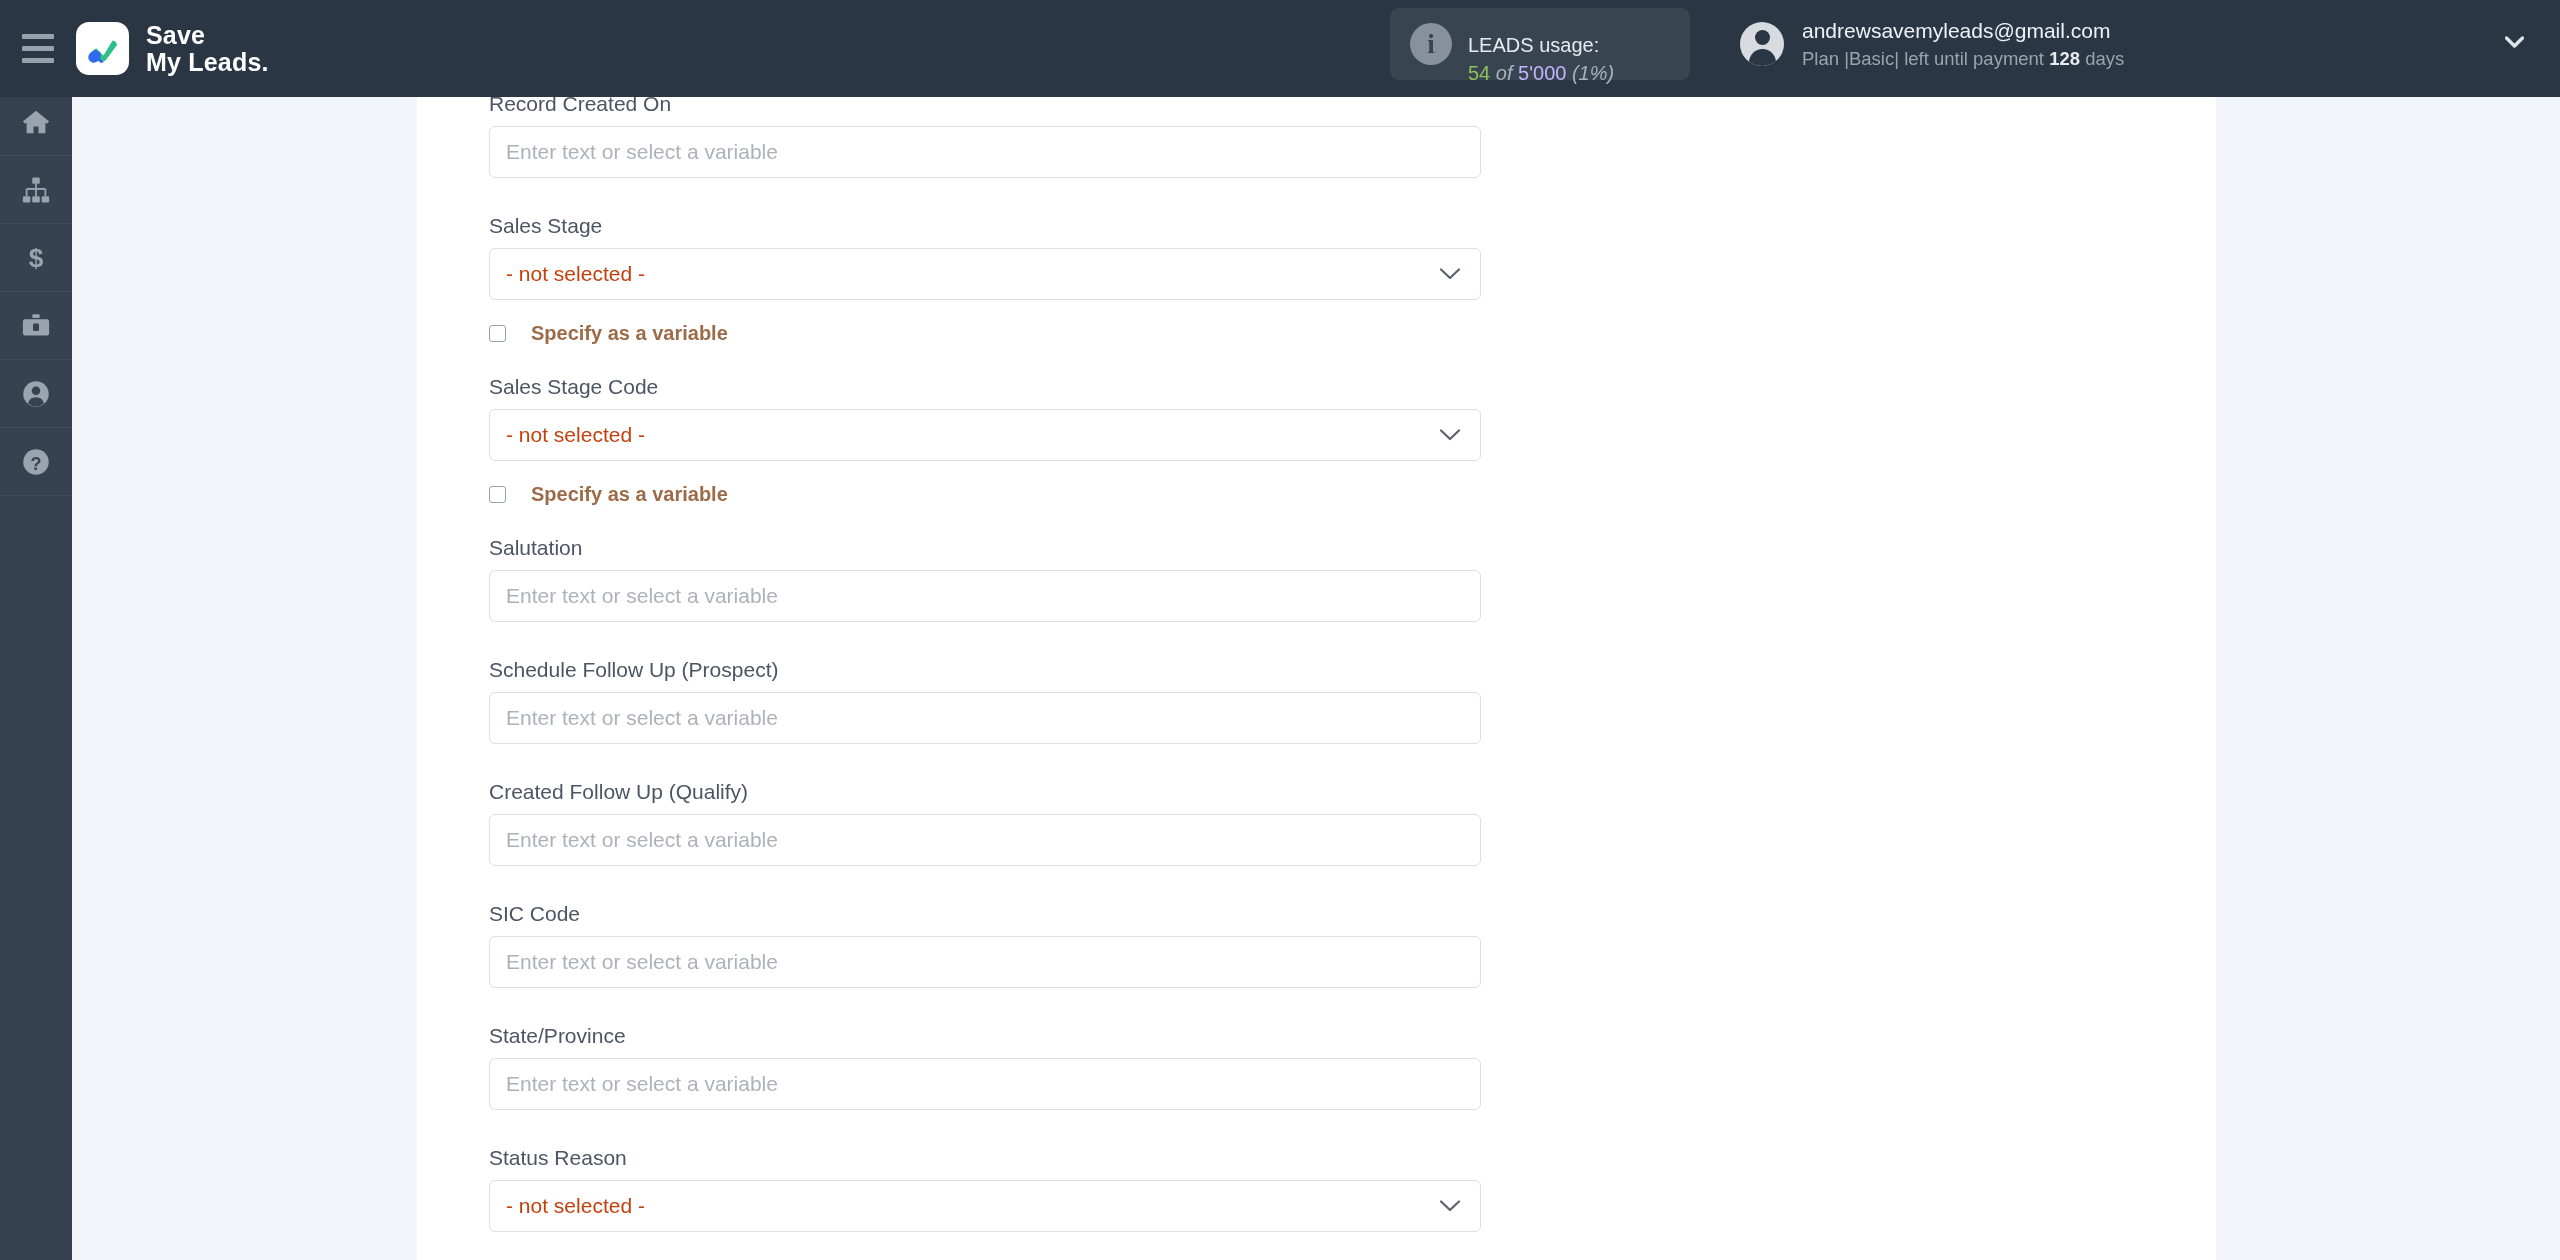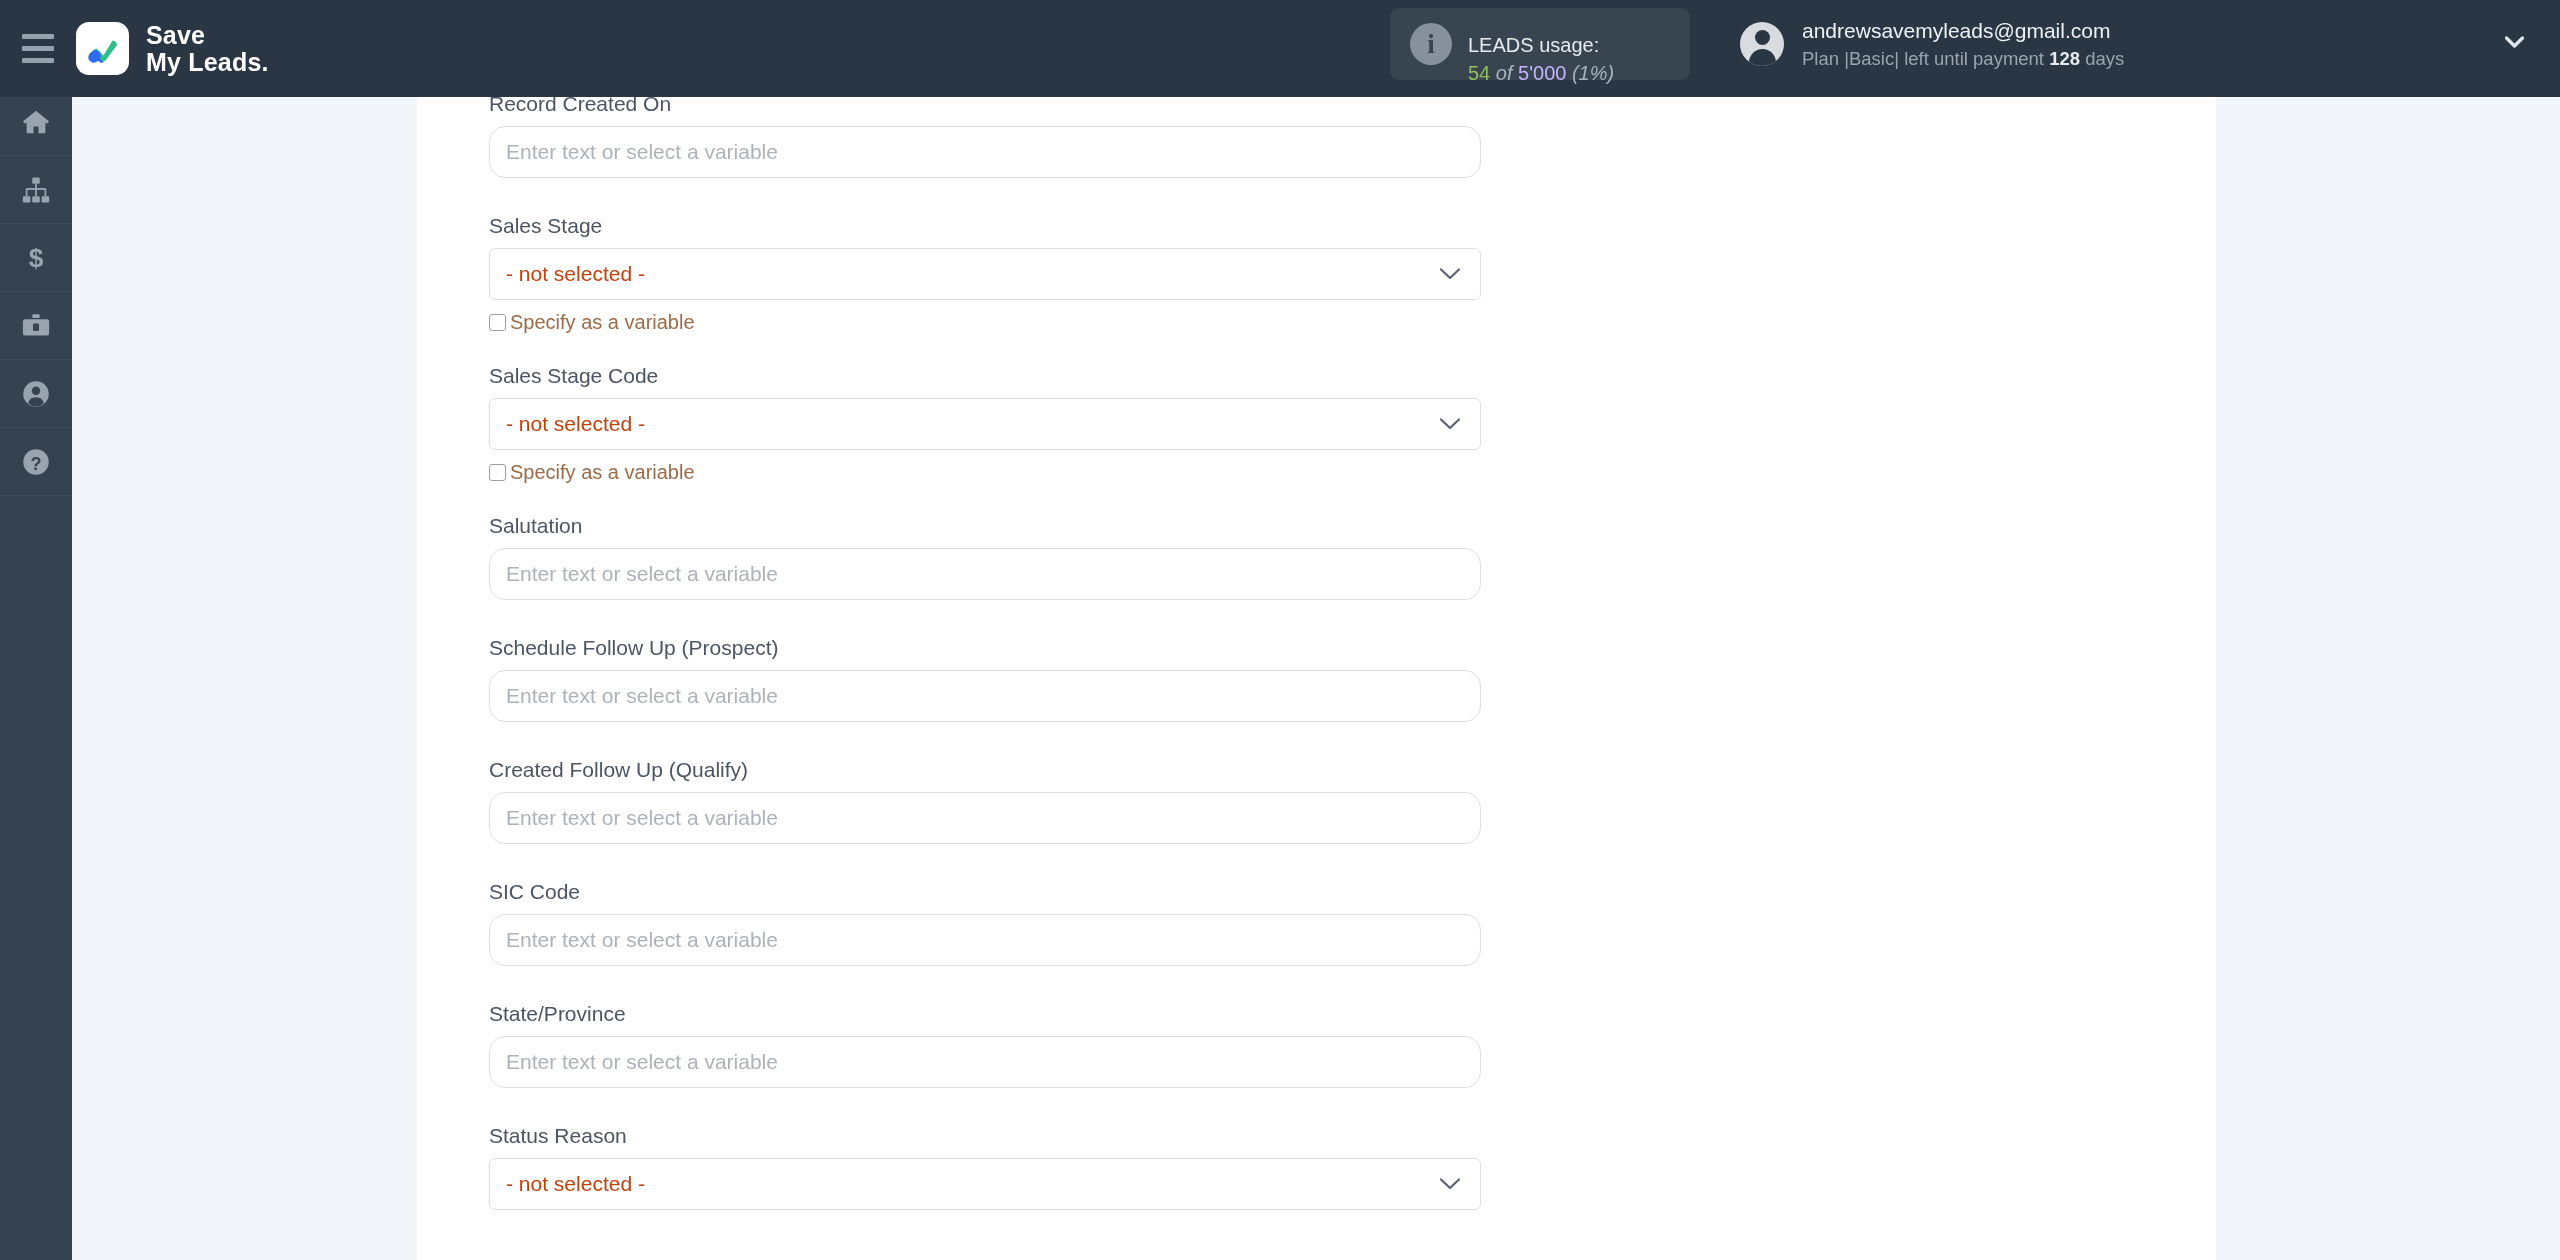--- a/index.html
+++ b/index.html
@@ -124,21 +124,21 @@
   }
   .field-group { margin-bottom: 0; }
   .field-label {
     color: #4b5563; font-size: 21px;
     margin-top: 4px; margin-bottom: 10px;
     display: block;
   }
 
   .text-input {
     width: 992px; height: 52px;
-    border: 1.5px solid #dcdfe3; border-radius: 16px;
+    border: 1.5px solid #dcdfe3; border-radius: 6px;
     background: #fff;
     font-family: "Liberation Sans", sans-serif;
     font-size: 21px; color: #3b4250;
     padding: 0 16px;
     outline: none;
   }
   .text-input::placeholder { color: #adb2ba; }
 
   .select-wrap { position: relative; width: 992px; height: 52px; }
   .select-box {
@@ -150,22 +150,22 @@
     font-size: 21px; color: #c2410c;
     cursor: pointer;
   }
   .select-chevron {
     position: absolute; right: 20px; top: 19px;
     width: 22px; height: 14px; pointer-events: none;
   }
   .select-chevron svg { display: block; }
 
   .check-row {
-    display: flex; align-items: center; gap: 4px;
-    margin-top: 11px; cursor: pointer;
+    display: flex; align-items: center; gap: 25px;
+    margin-top: 22px; cursor: pointer; font-weight: bold;
   }
   .check-box {
     width: 17px; height: 17px;
     border: 1.5px solid #9aa0a8; border-radius: 3px;
     background: #fff; flex: 0 0 17px;
   }
   .check-label { color: #9c6b48; font-size: 20px; }
 
   .gap-lg { height: 32px; }
   .gap-sm { height: 26px; }

